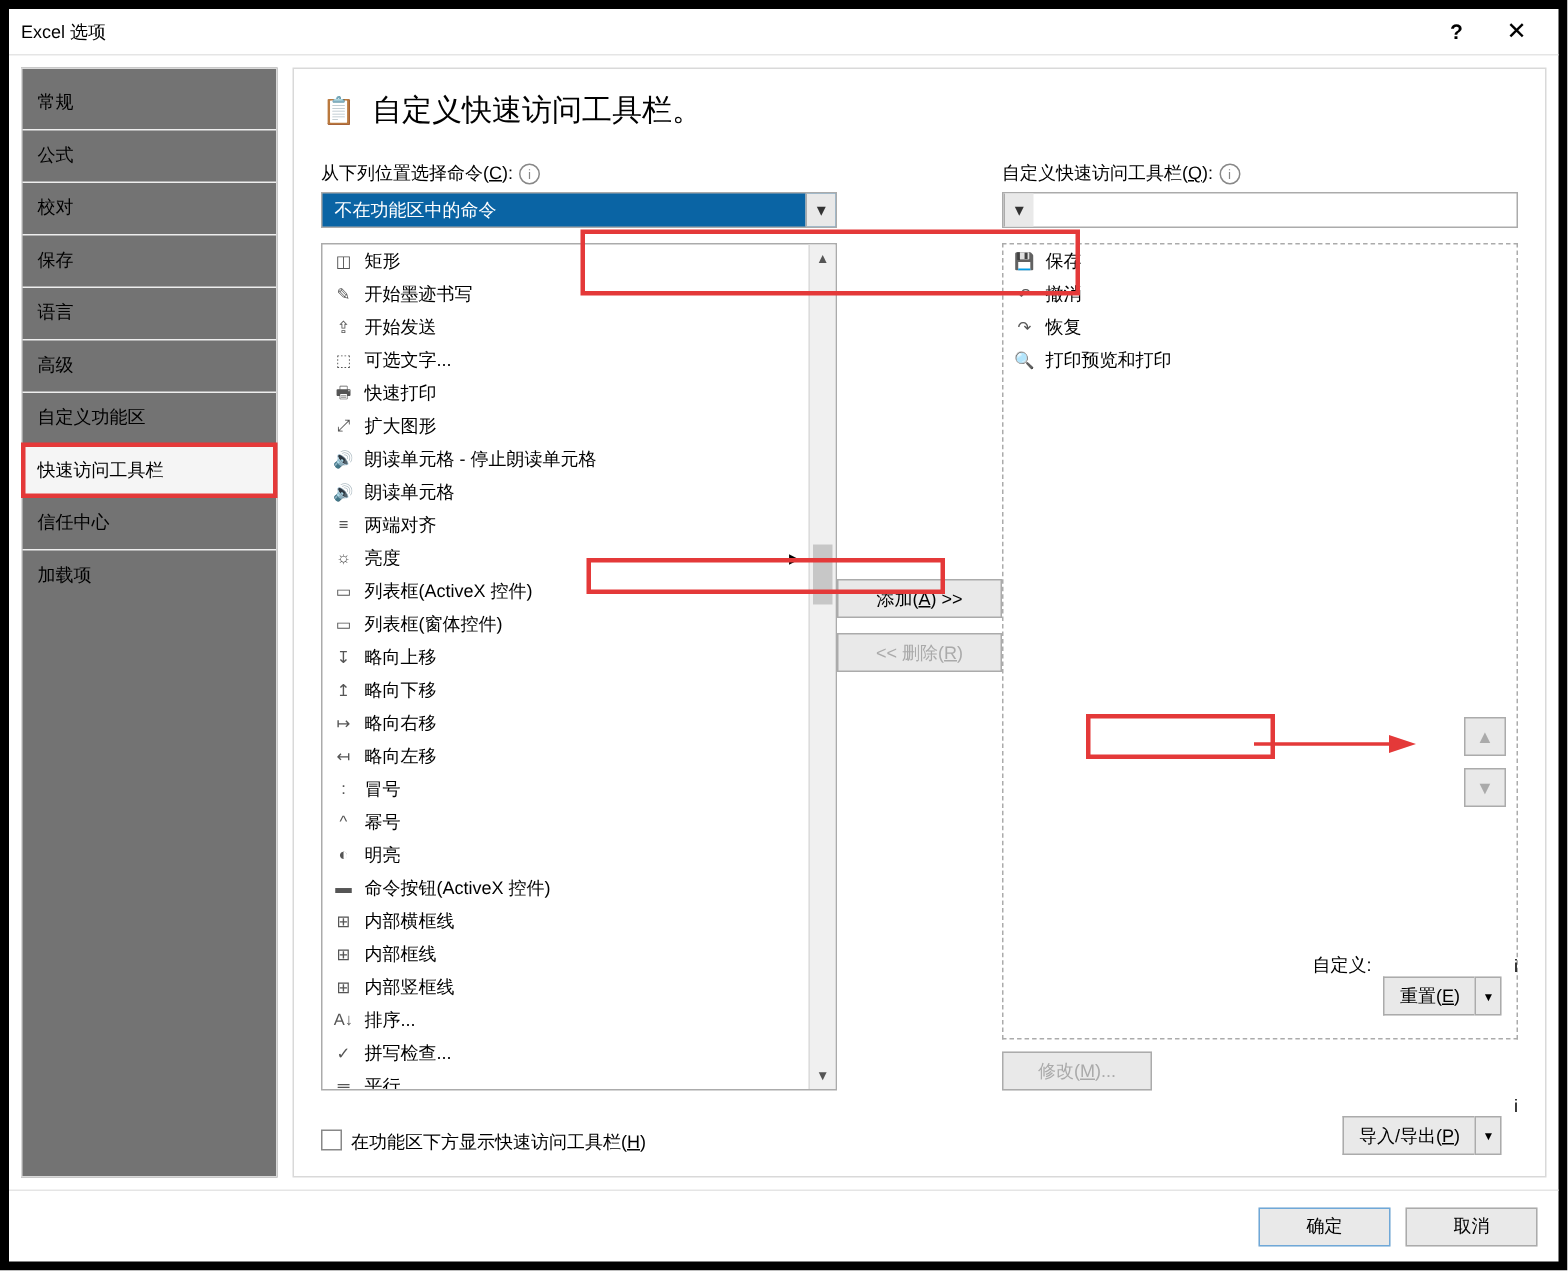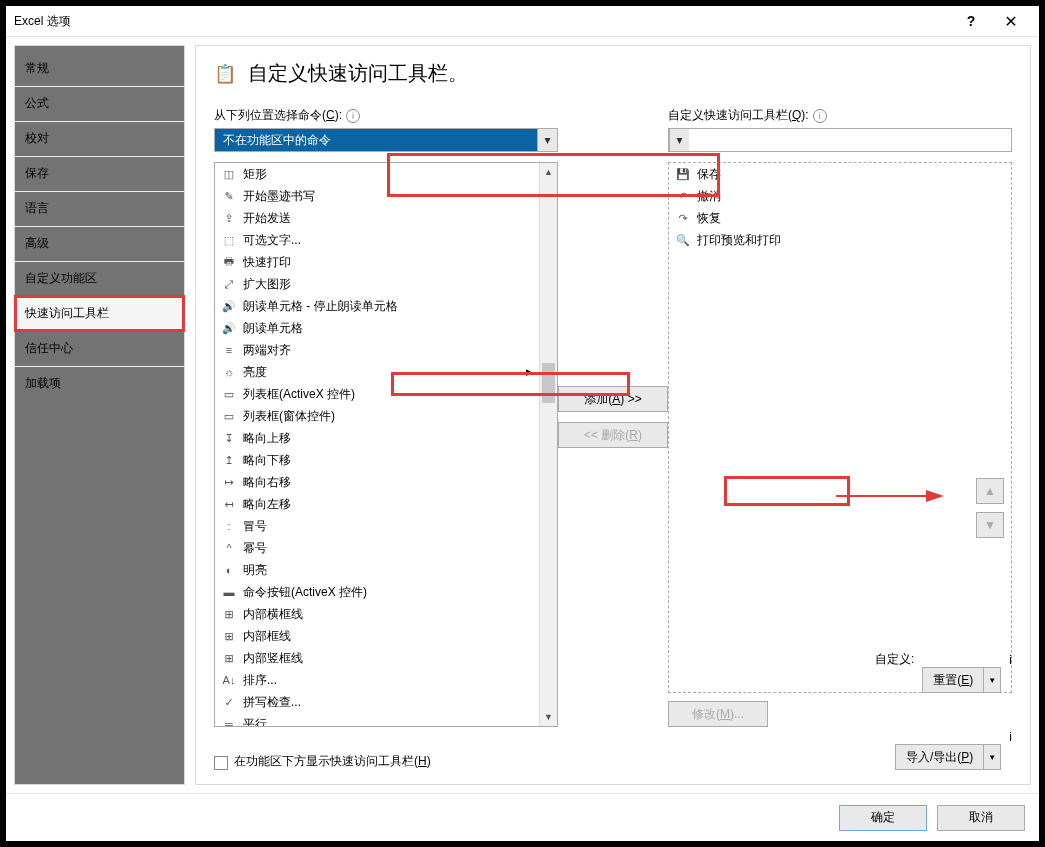--- a/index.html
+++ b/index.html
@@ -48,24 +48,24 @@
 .scroll-btn { height: 18px; display: flex; align-items: center; justify-content: center; font-size: 9px; color: #555; }
 .scroll-thumb { position: absolute; left: 2px; right: 2px; background: #c7c7c7; top: 200px; height: 40px; }
 
 .btn-std { height: 26px; border: 1px solid #ababab; background: #e9e9e9; padding: 0 10px; cursor: default; display: flex; align-items: center; justify-content: center; }
 .btn-std.disabled { color: #aaa; }
 .btn-std.small { width: 28px; padding: 0; }
 
 .right-buttons { position: absolute; right: 26px; top: 432px; display: flex; flex-direction: column; gap: 8px; }
 
 .bottom-area { position: absolute; bottom: 14px; left: 18px; right: 18px; display: flex; justify-content: space-between; align-items: flex-end; }
-.checkbox-row { display: flex; align-items: flex-end; gap: 6px; }
+.checkbox-row { display: flex; align-items: flex-start; gap: 6px; }
 .chk { width: 14px; height: 14px; border: 1px solid #888; background: #fff; }
 
-.reset-area { display: flex; flex-direction: column; gap: 10px; align-items: flex-end; }
+.reset-area { display: flex; flex-direction: column; gap: 26px; align-items: flex-end; }
 .reset-row { display: flex; align-items: center; gap: 8px; }
 .split-btn { display: flex; margin-top: 41px; }
 .split-btn .btn-std { border-right: none; }
 .split-btn .drop { width: 18px; border: 1px solid #ababab; background: #e9e9e9; display: flex; align-items: center; justify-content: center; font-size: 8px; }
 
 .buttonbar { height: 48px; display: flex; align-items: center; justify-content: flex-end; gap: 10px; padding: 0 14px; border-top: 1px solid #e5e5e5; }
 .buttonbar .btn-std { width: 88px; }
 
 .arrow-annotation { position: absolute; left: 640px; top: 440px; pointer-events: none; }
 .arrow-line { stroke: #e43939; stroke-width: 2.2; }

